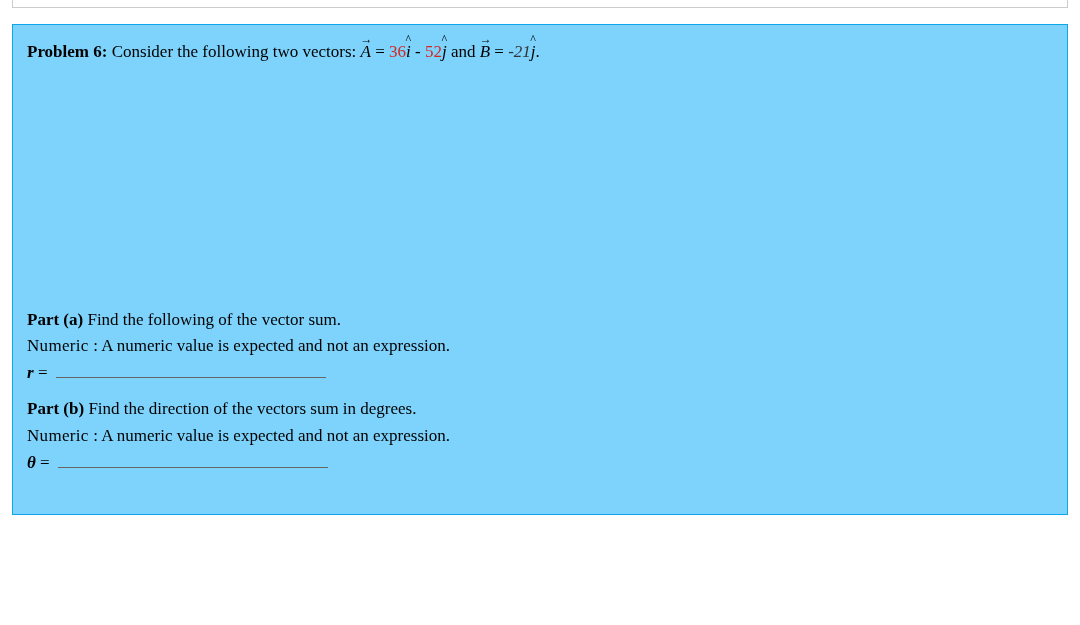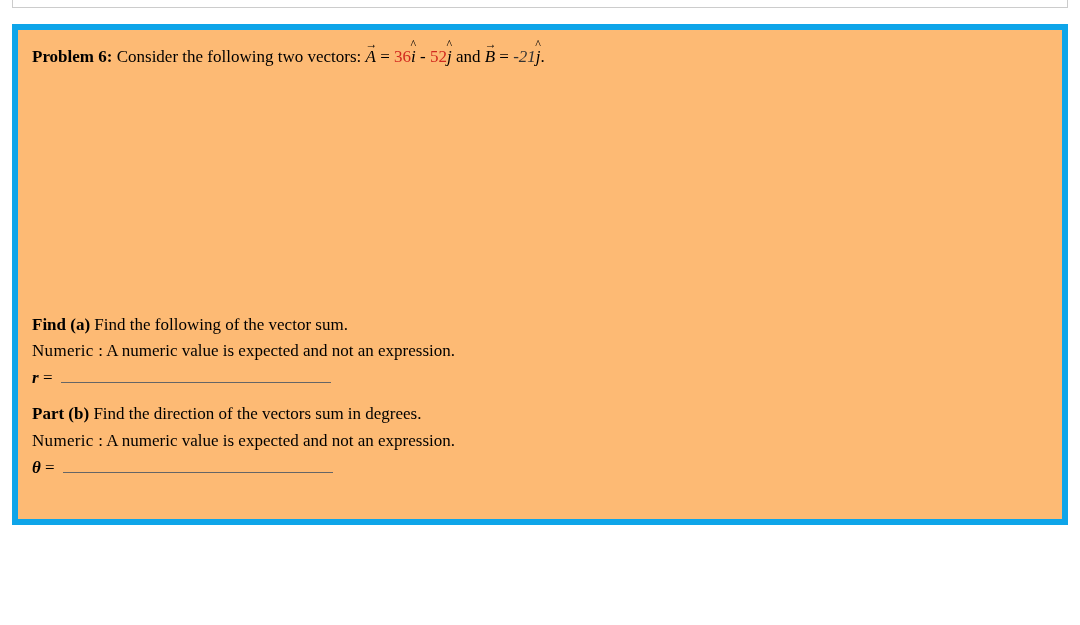--- a/index.html
+++ b/index.html
@@ -15,23 +15,23 @@
       padding: 0;
     }
     .top-border {
       border: 1px solid #ccc;
       border-top: none;
       height: 8px;
       margin: 0 12px 12px 12px;
       background: #fff;
     }
     .problem-container {
-      border: 6px solid #0ea5e9;
+      border: 1px solid #0ea5e9;
       margin: 16px 12px;
-      background: #fdba74;
+      background: #7dd3fc;
     }
     .problem-statement {
       padding: 14px 14px 10px 14px;
       font-size: 17px;
       color: #000;
       line-height: 1.5;
     }
     .math-label {
       font-weight: bold;
     }
@@ -118,21 +118,21 @@
 
 <div class="problem-container">
 
   <div class="problem-statement">
     <span class="math-label">Problem 6:</span><span>  Consider the following two vectors: </span><span class="vec"><span class="vec-arrow">→</span><span>A</span></span><span> = </span><span class="coef1">36</span><span class="ihat"><span class="hat">^</span><span>i</span></span><span> - </span><span class="coef1">52</span><span class="jhat"><span class="hat">^</span><span>j</span></span><span> and </span><span class="vec"><span class="vec-arrow">→</span><span>B</span></span><span> = </span><span class="coef2">-21</span><span class="jhat"><span class="hat">^</span><span>j</span></span><span>.</span>
   </div>
 
   <div class="spacer"></div>
 
   <div class="part">
-    <span class="bold">Find (a) </span><span>Find the following of the vector sum.</span><br>
+    <span class="bold">Part (a) </span><span>Find the following of the vector sum.</span><br>
     <span class="numeric-label">Numeric   </span><span>: A numeric value is expected and not an expression.</span><br>
     <span class="var">r</span><span> = </span><span class="blank-line"></span>
   </div>
 
   <div class="part part-last">
     <span class="bold">Part (b) </span><span>Find the direction of the vectors sum in degrees.</span><br>
     <span class="numeric-label">Numeric   </span><span>: A numeric value is expected and not an expression.</span><br>
     <span class="theta">θ</span><span> = </span><span class="blank-line"></span>
   </div>
 

